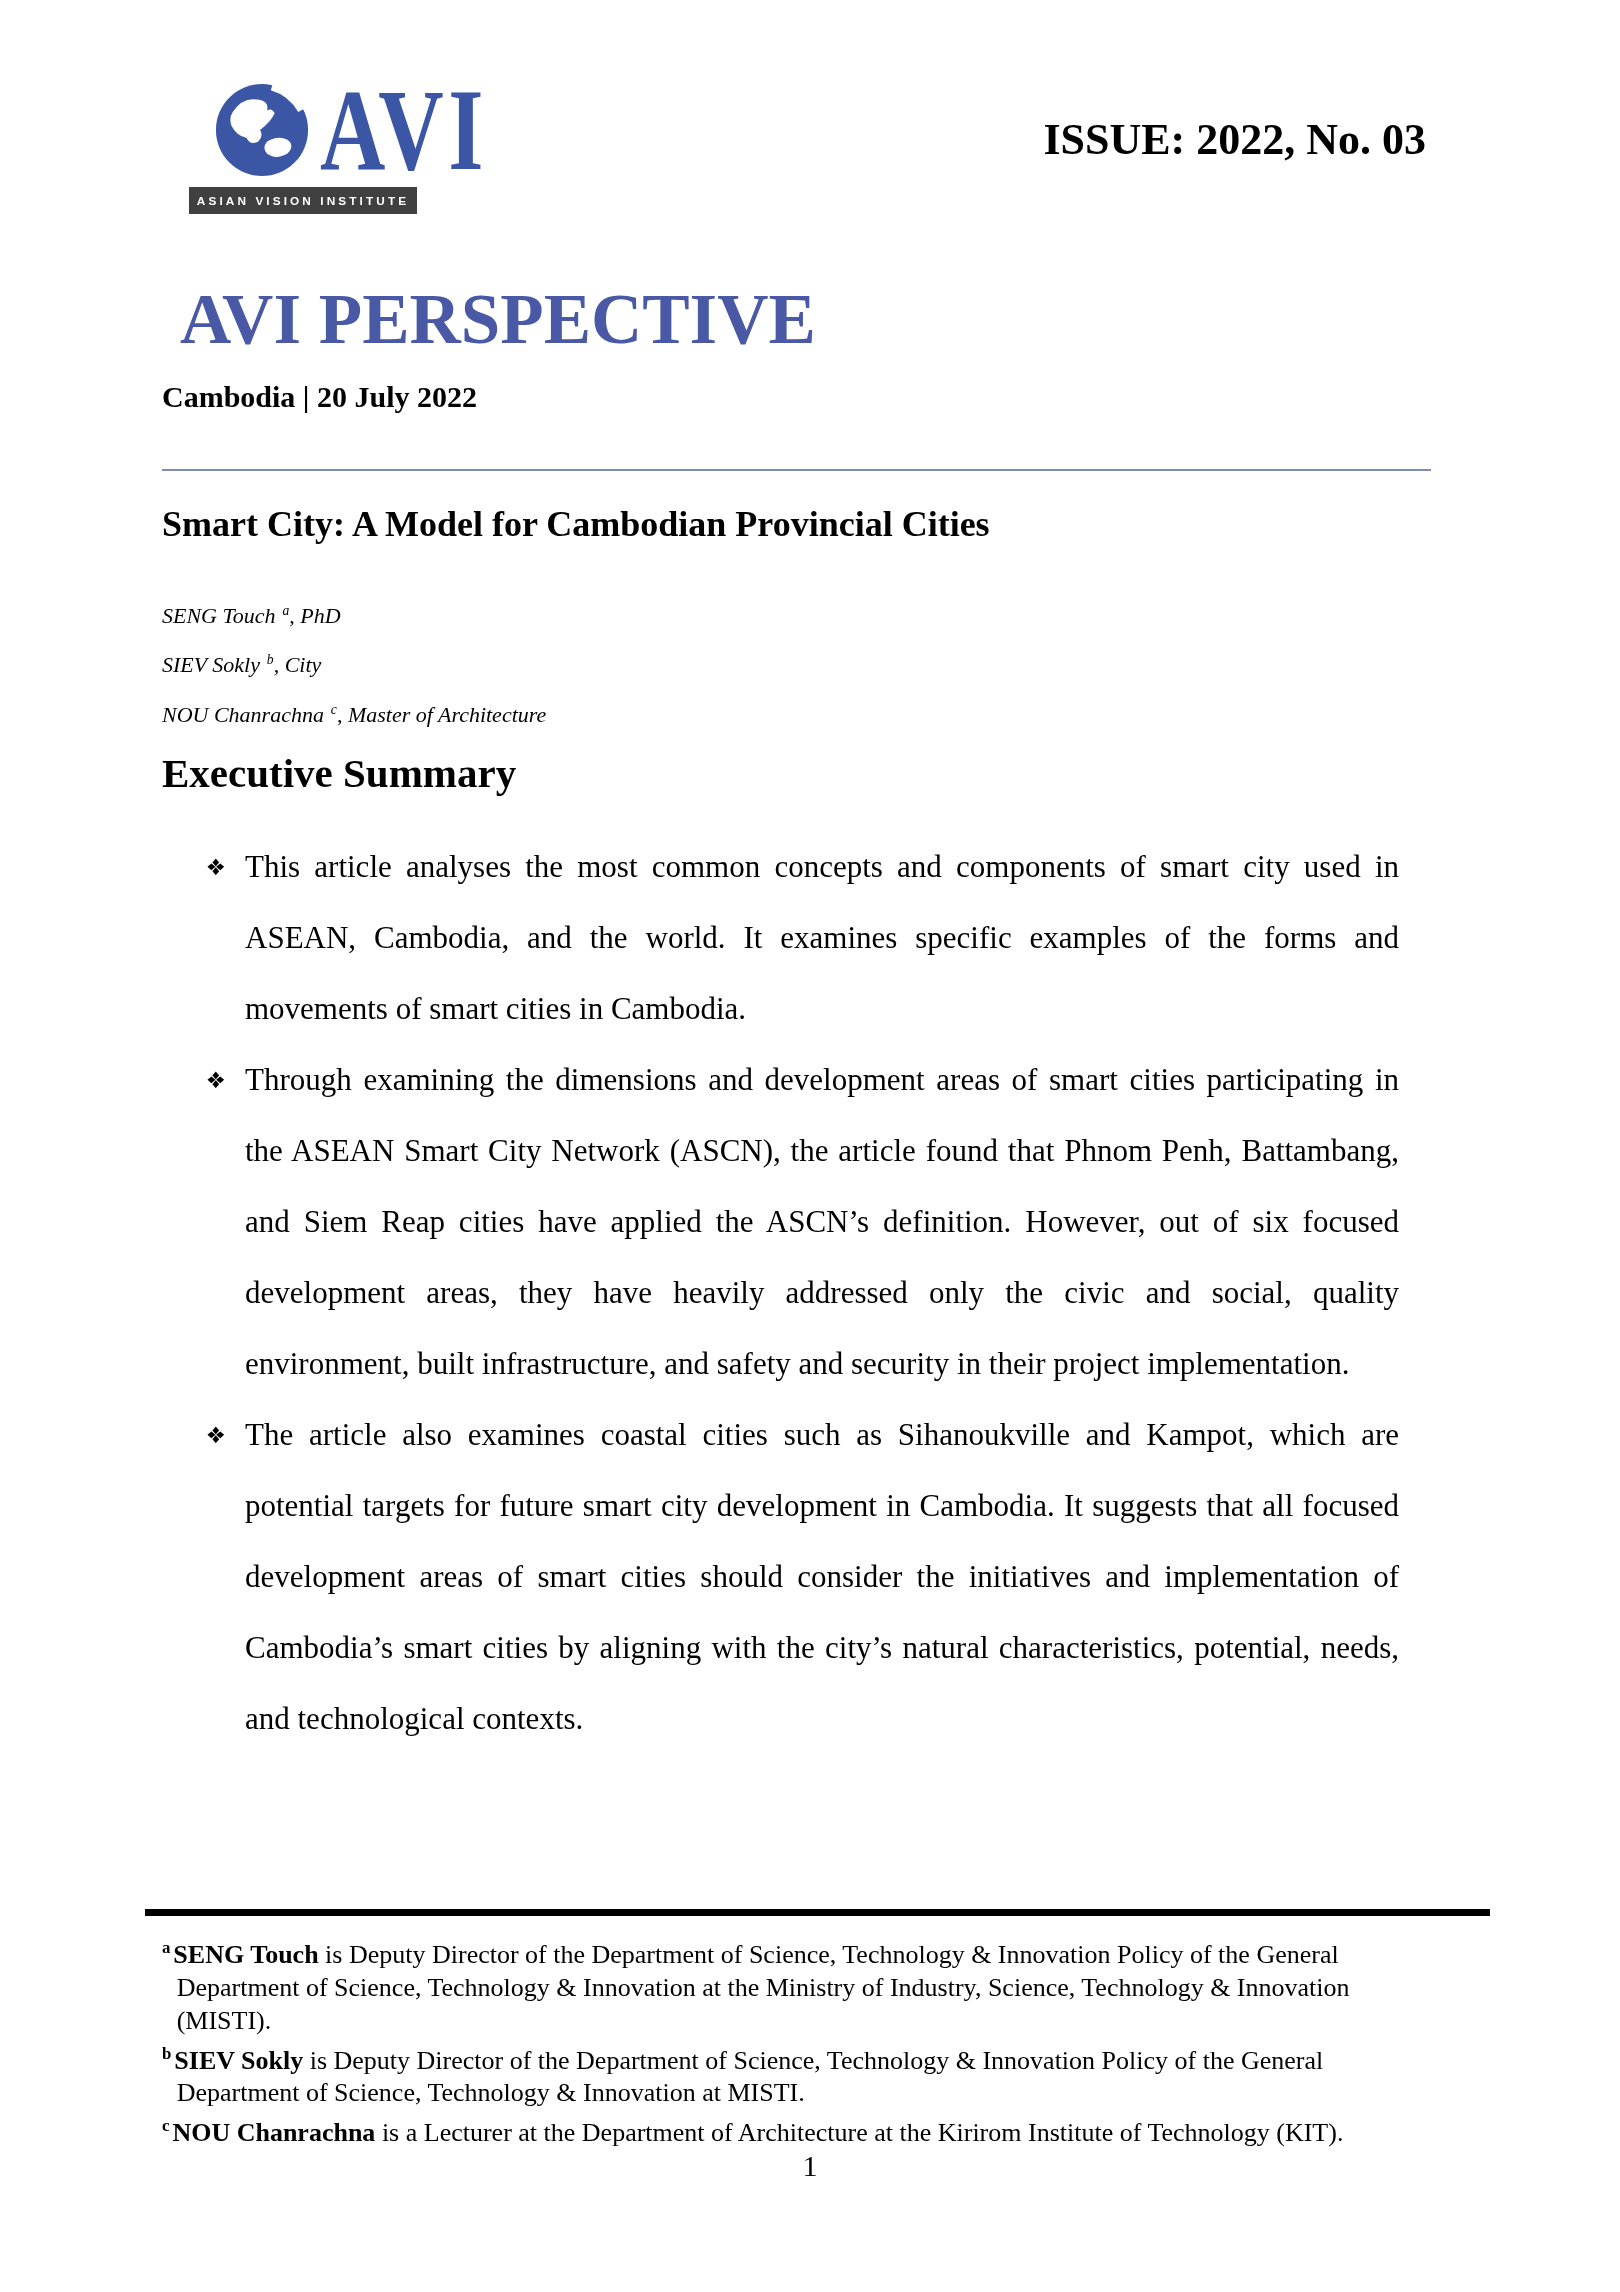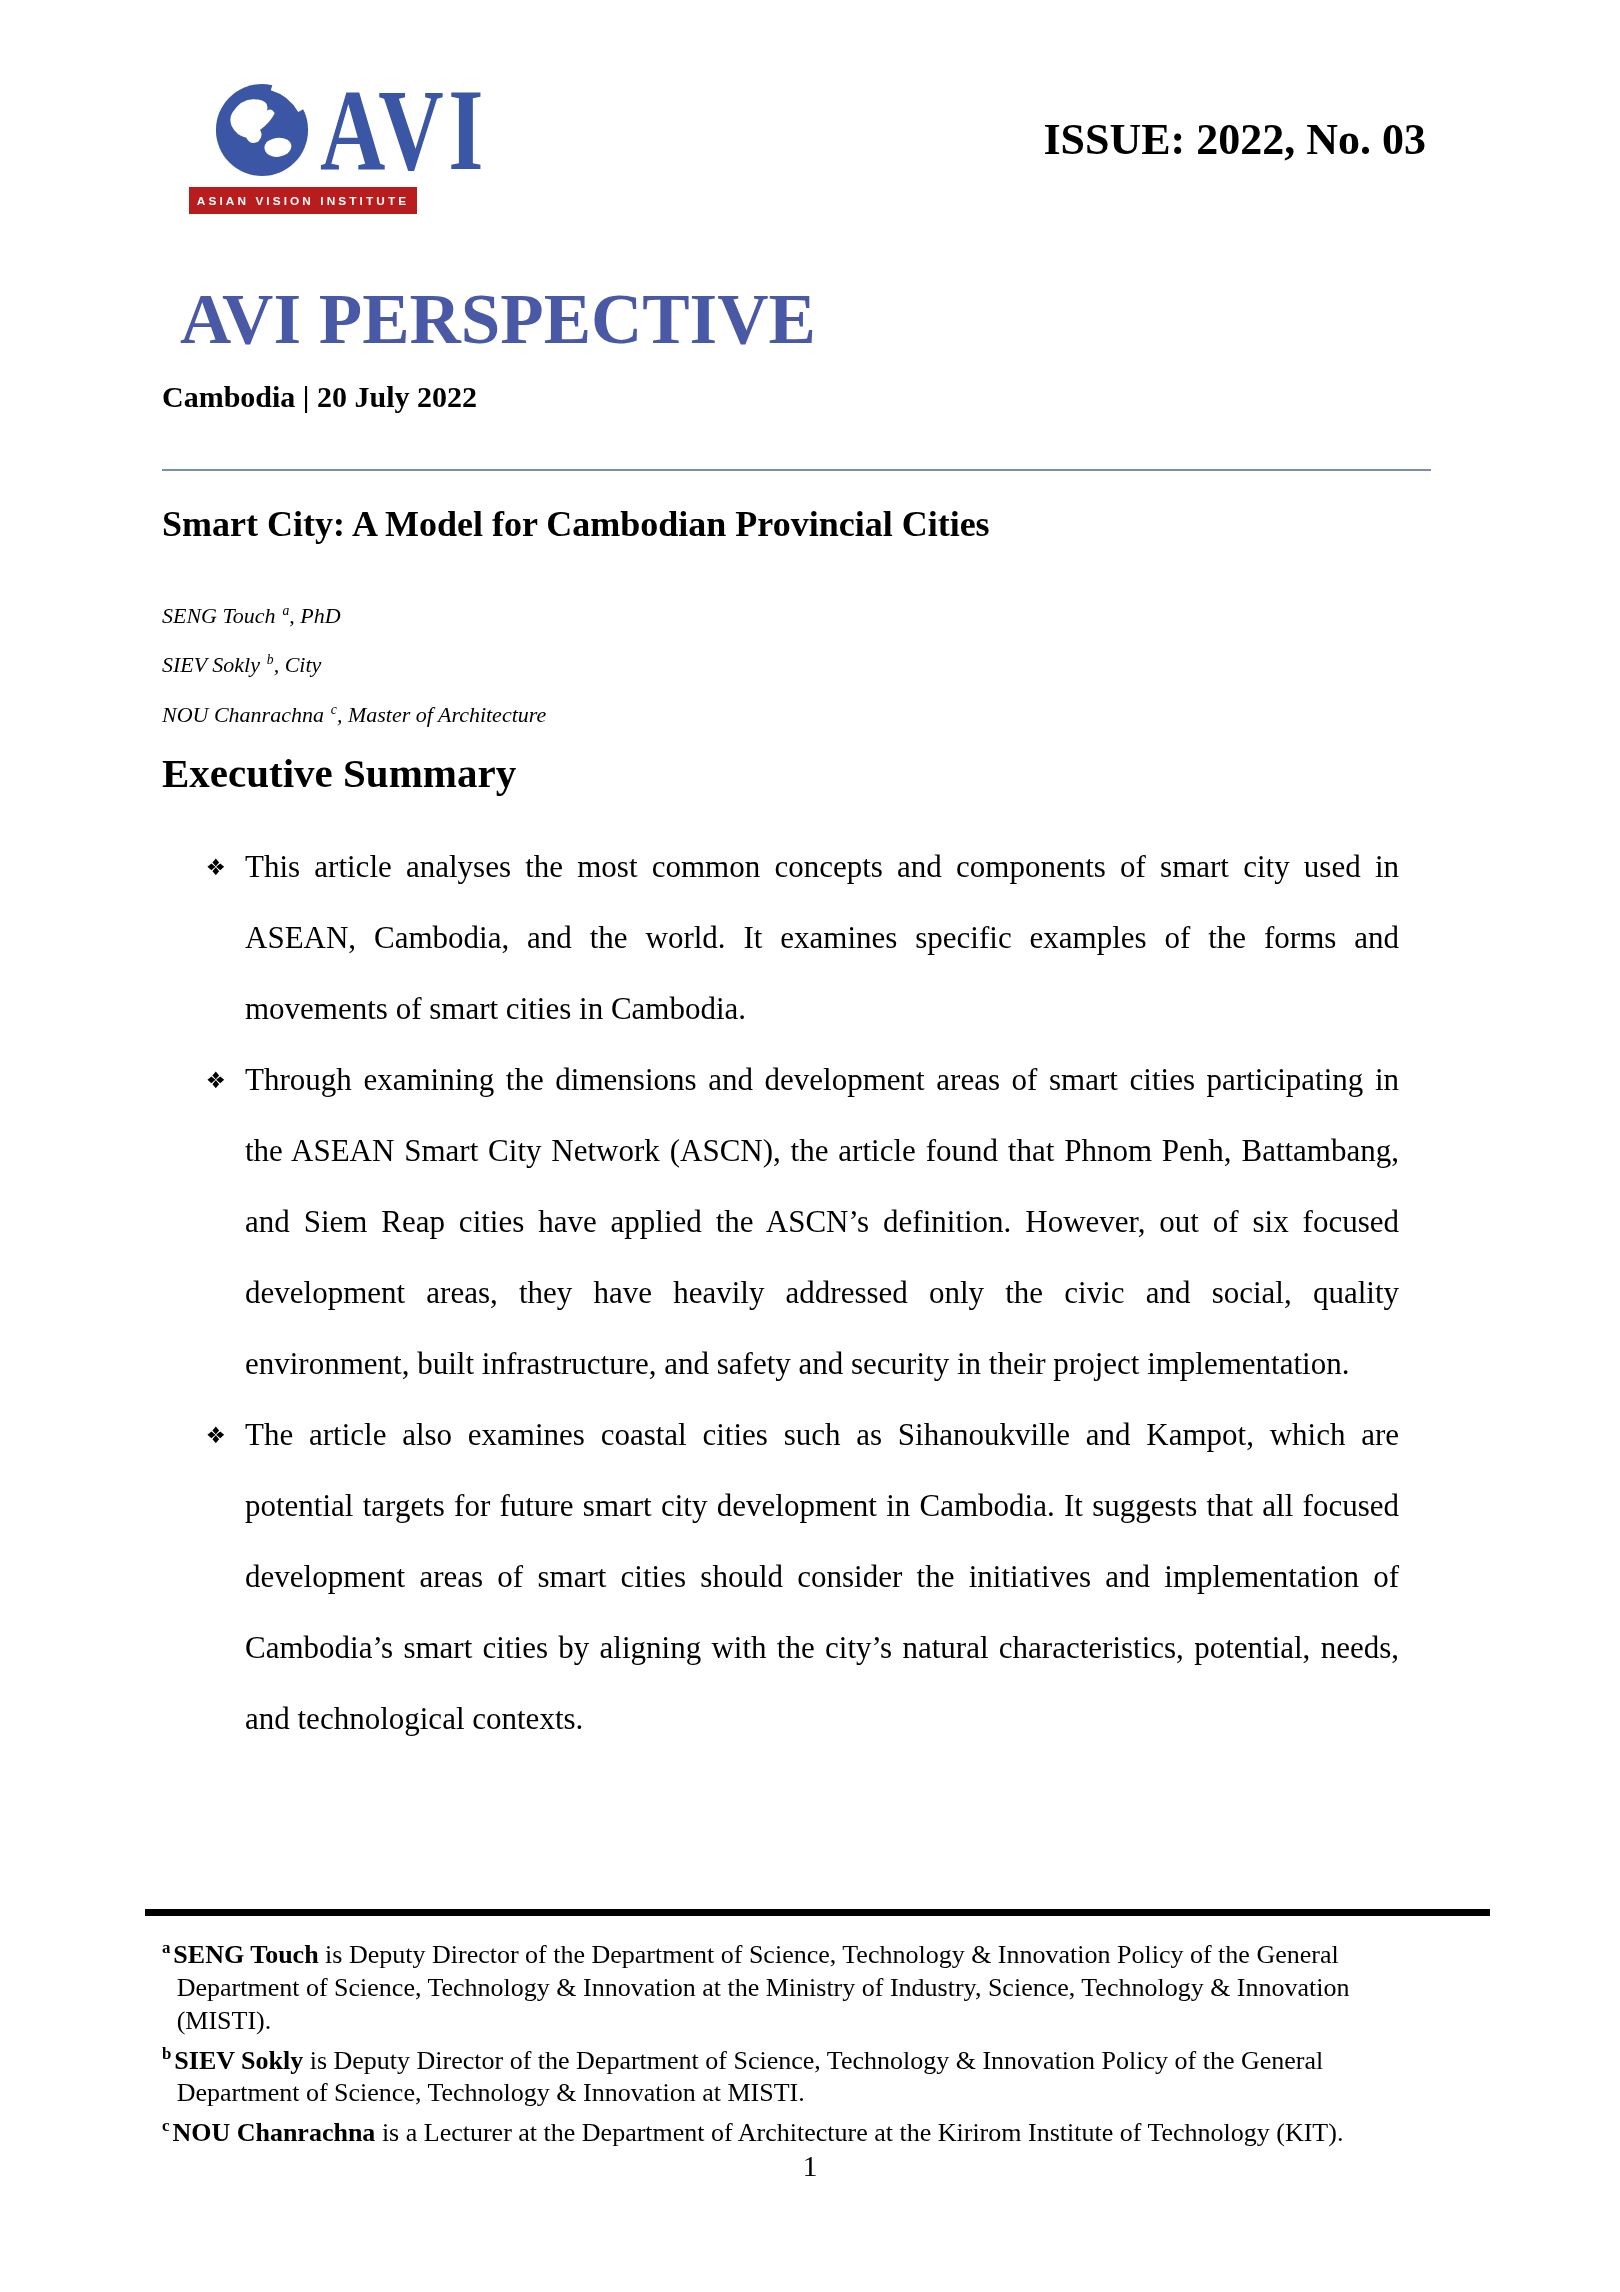--- a/index.html
+++ b/index.html
@@ -15,21 +15,21 @@
   .logo{position:absolute;left:189px;top:80px;}
   .logo-row{display:flex;align-items:center;height:100px;}
   .globe{width:98px;height:98px;margin-left:23.5px;flex:0 0 auto;}
   .logo-acronym{
     font-weight:bold;font-size:116px;line-height:98px;
     color:#3a56a4;letter-spacing:5.9px;margin-left:9.8px;
     transform:scaleX(.78);transform-origin:left center;
     white-space:nowrap;
   }
   .logo-bar{
-    margin-top:6.9px;width:228px;height:27.4px;background:#b91c1c;
+    margin-top:6.9px;width:228px;height:27.4px;background:#404040;
     display:flex;align-items:center;justify-content:center;
     font-family:"Liberation Sans","DejaVu Sans",sans-serif;
     font-weight:bold;font-size:11.8px;letter-spacing:3.1px;color:#ffffff;
     white-space:nowrap;
   }
   
   .issue{
     position:absolute;top:114px;right:194px;
     font-weight:bold;font-size:44px;white-space:nowrap;
   }

